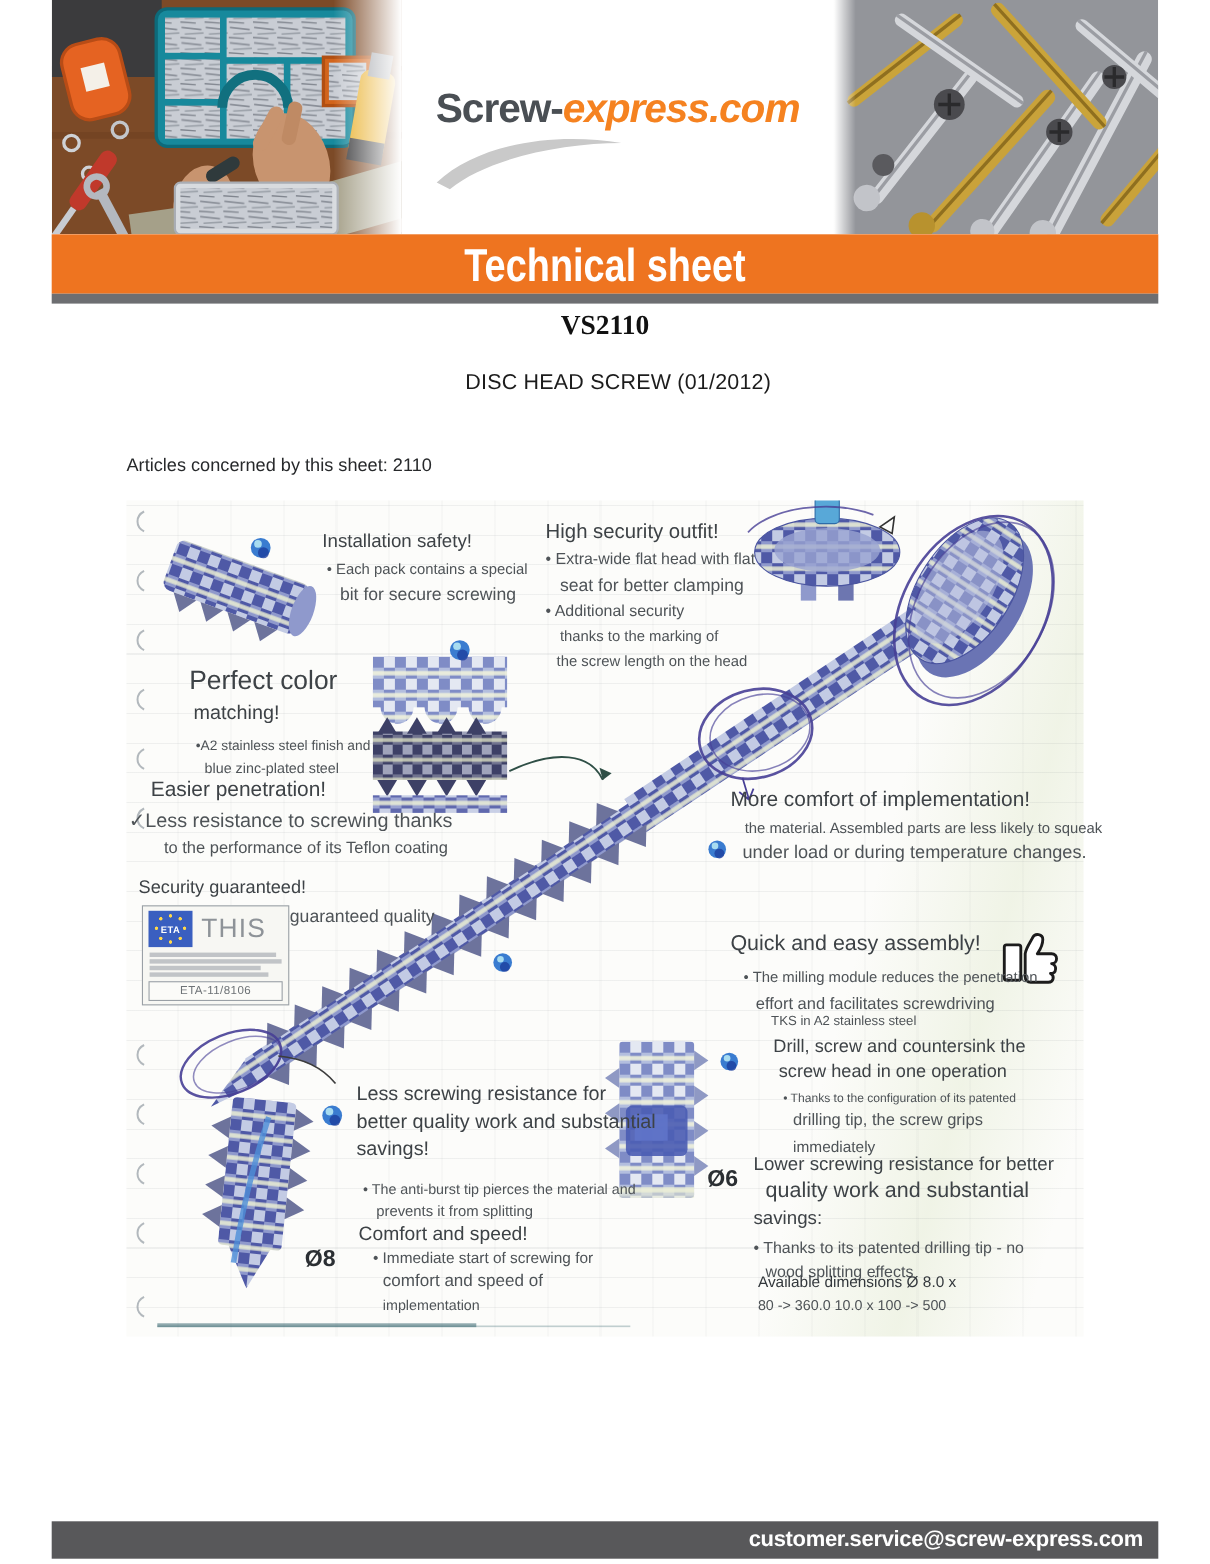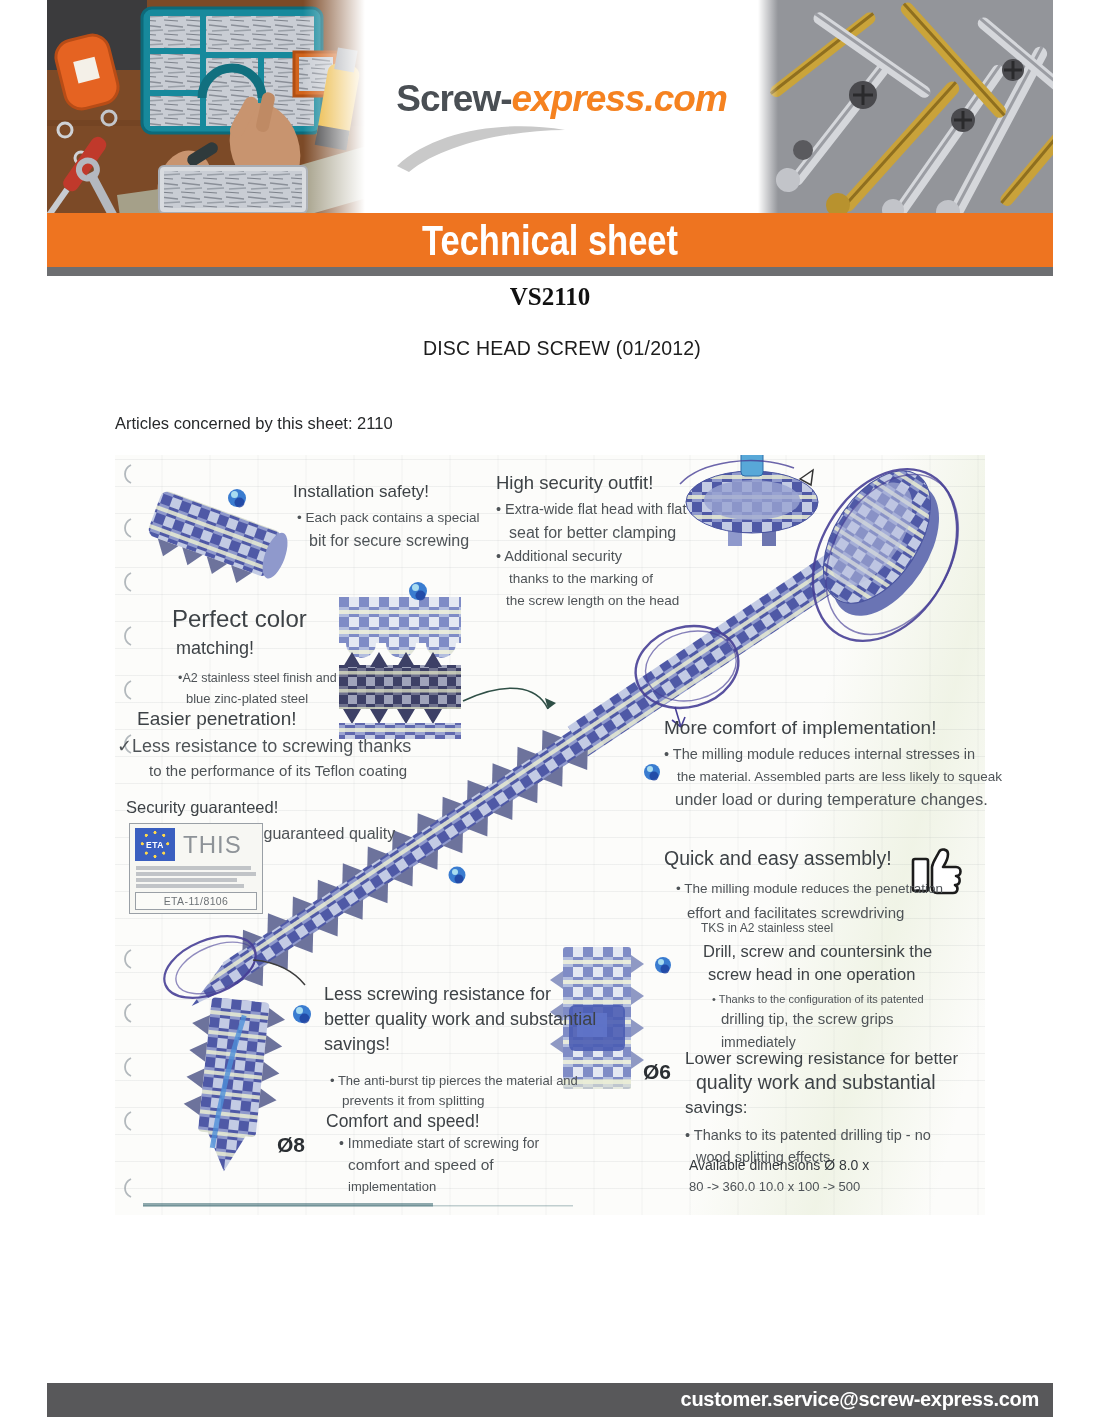--- a/index.html
+++ b/index.html
@@ -482,21 +482,20 @@
         <div class="eta-line" style="width:96%;"></div>
         <div class="eta-line" style="width:100%;"></div>
         <div class="eta-line" style="width:84%;"></div>
         <div class="eta-line" style="width:90%;"></div>
       </div>
       <div class="eta-code-box">ETA-11/8106</div>
     </div>
 
     <div class="ann" style="left:549px;top:260px;">
       <div class="h" style="font-size:19px;">More comfort of implementation!</div>
-      <div style="font-size:14.5px;margin-top:5px;">• The milling module reduces internal stresses in</div>
       <div style="font-size:13.5px;margin-left:13px;margin-top:4px;">the material. Assembled parts are less likely to squeak</div>
       <div style="font-size:16.5px;margin-left:11px;margin-top:3px;">under load or during temperature changes.</div>
     </div>
 
     <div class="ann" style="left:549px;top:391px;">
       <div class="h" style="font-size:19.5px;">Quick and easy assembly!</div>
       <div style="font-size:13.5px;margin-top:8px;margin-left:12px;">• The milling module reduces the penetration</div>
       <div style="font-size:15px;margin-left:23px;margin-top:5px;">effort and facilitates screwdriving</div>
     </div>
 

